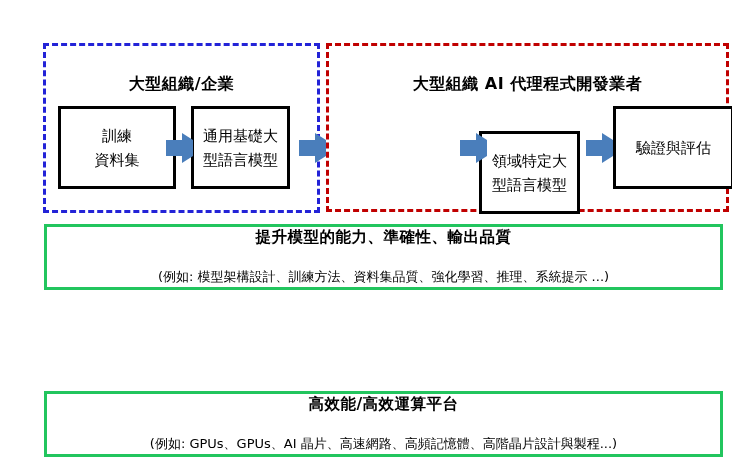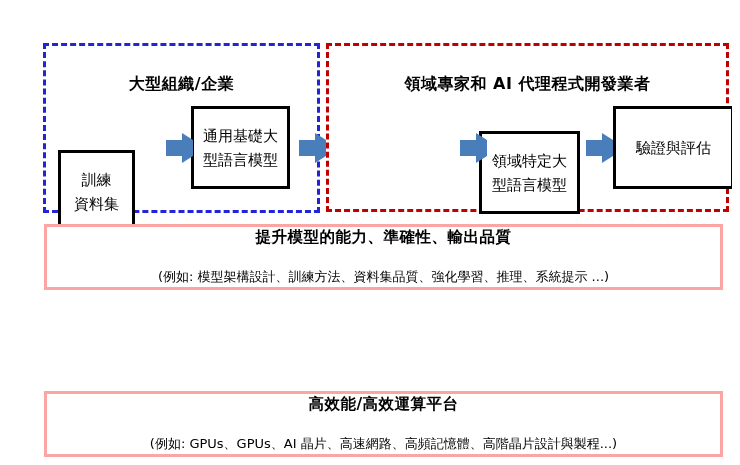--- a/index.html
+++ b/index.html
@@ -44,21 +44,21 @@
     background: #ffffff;
     border: 3px solid #000000;
     display: flex;
     align-items: center;
     justify-content: center;
     text-align: center;
     font-size: 15px;
     line-height: 24px;
     white-space: pre-line;
   }
-  .node-1 { left: 42px;  width: 77px; margin-top: 44px; }
+  .node-1 { left: 42px;  width: 118px; }
   .node-2 { left: 175px; width: 99px; }
   .node-3 { left: 335px; width: 101px; }
   .node-4 { left: 463px; width: 101px; margin-top: 25px; }
   .node-5 { left: 597px; width: 121px; }
   
   .arrow {
     position: absolute;
     top: 124px;
     height: 15px;
     display: flex;
@@ -78,21 +78,21 @@
   .arrow-1 { left: 142px; width: 32px; }
   .arrow-2 { left: 275px; width: 59px; }
   .arrow-3 { left: 436px; width: 27px; }
   .arrow-4 { left: 562px; width: 35px; }
   
   .layer {
     position: absolute;
     left: 28px;
     width: 679px;
     height: 66px;
-    border: 3px solid #fca5a5;
+    border: 3px solid #22c55e;
     background: #ffffff;
     display: flex;
     flex-direction: column;
     align-items: center;
     justify-content: center;
     text-align: center;
   }
   .layer-1 { top: 208px; }
   .layer-2 { top: 291px; }
   .layer-3 { top: 375px; }
@@ -110,21 +110,21 @@
 </head>
 <body>
 
 <div class="canvas">
 
   <div class="group group-blue">
     <div class="group-title">大型組織/企業</div>
   </div>
 
   <div class="group group-red">
-    <div class="group-title">領域專家和 AI 代理程式開發業者</div>
+    <div class="group-title">大型組織 AI 代理程式開發業者</div>
   </div>
 
   <div class="node node-1">訓練
 資料集</div>
   <div class="node node-2">通用基礎大
 型語言模型</div>
   <div class="node node-4">領域特定大
 型語言模型</div>
   <div class="node node-5">驗證與評估</div>
 

